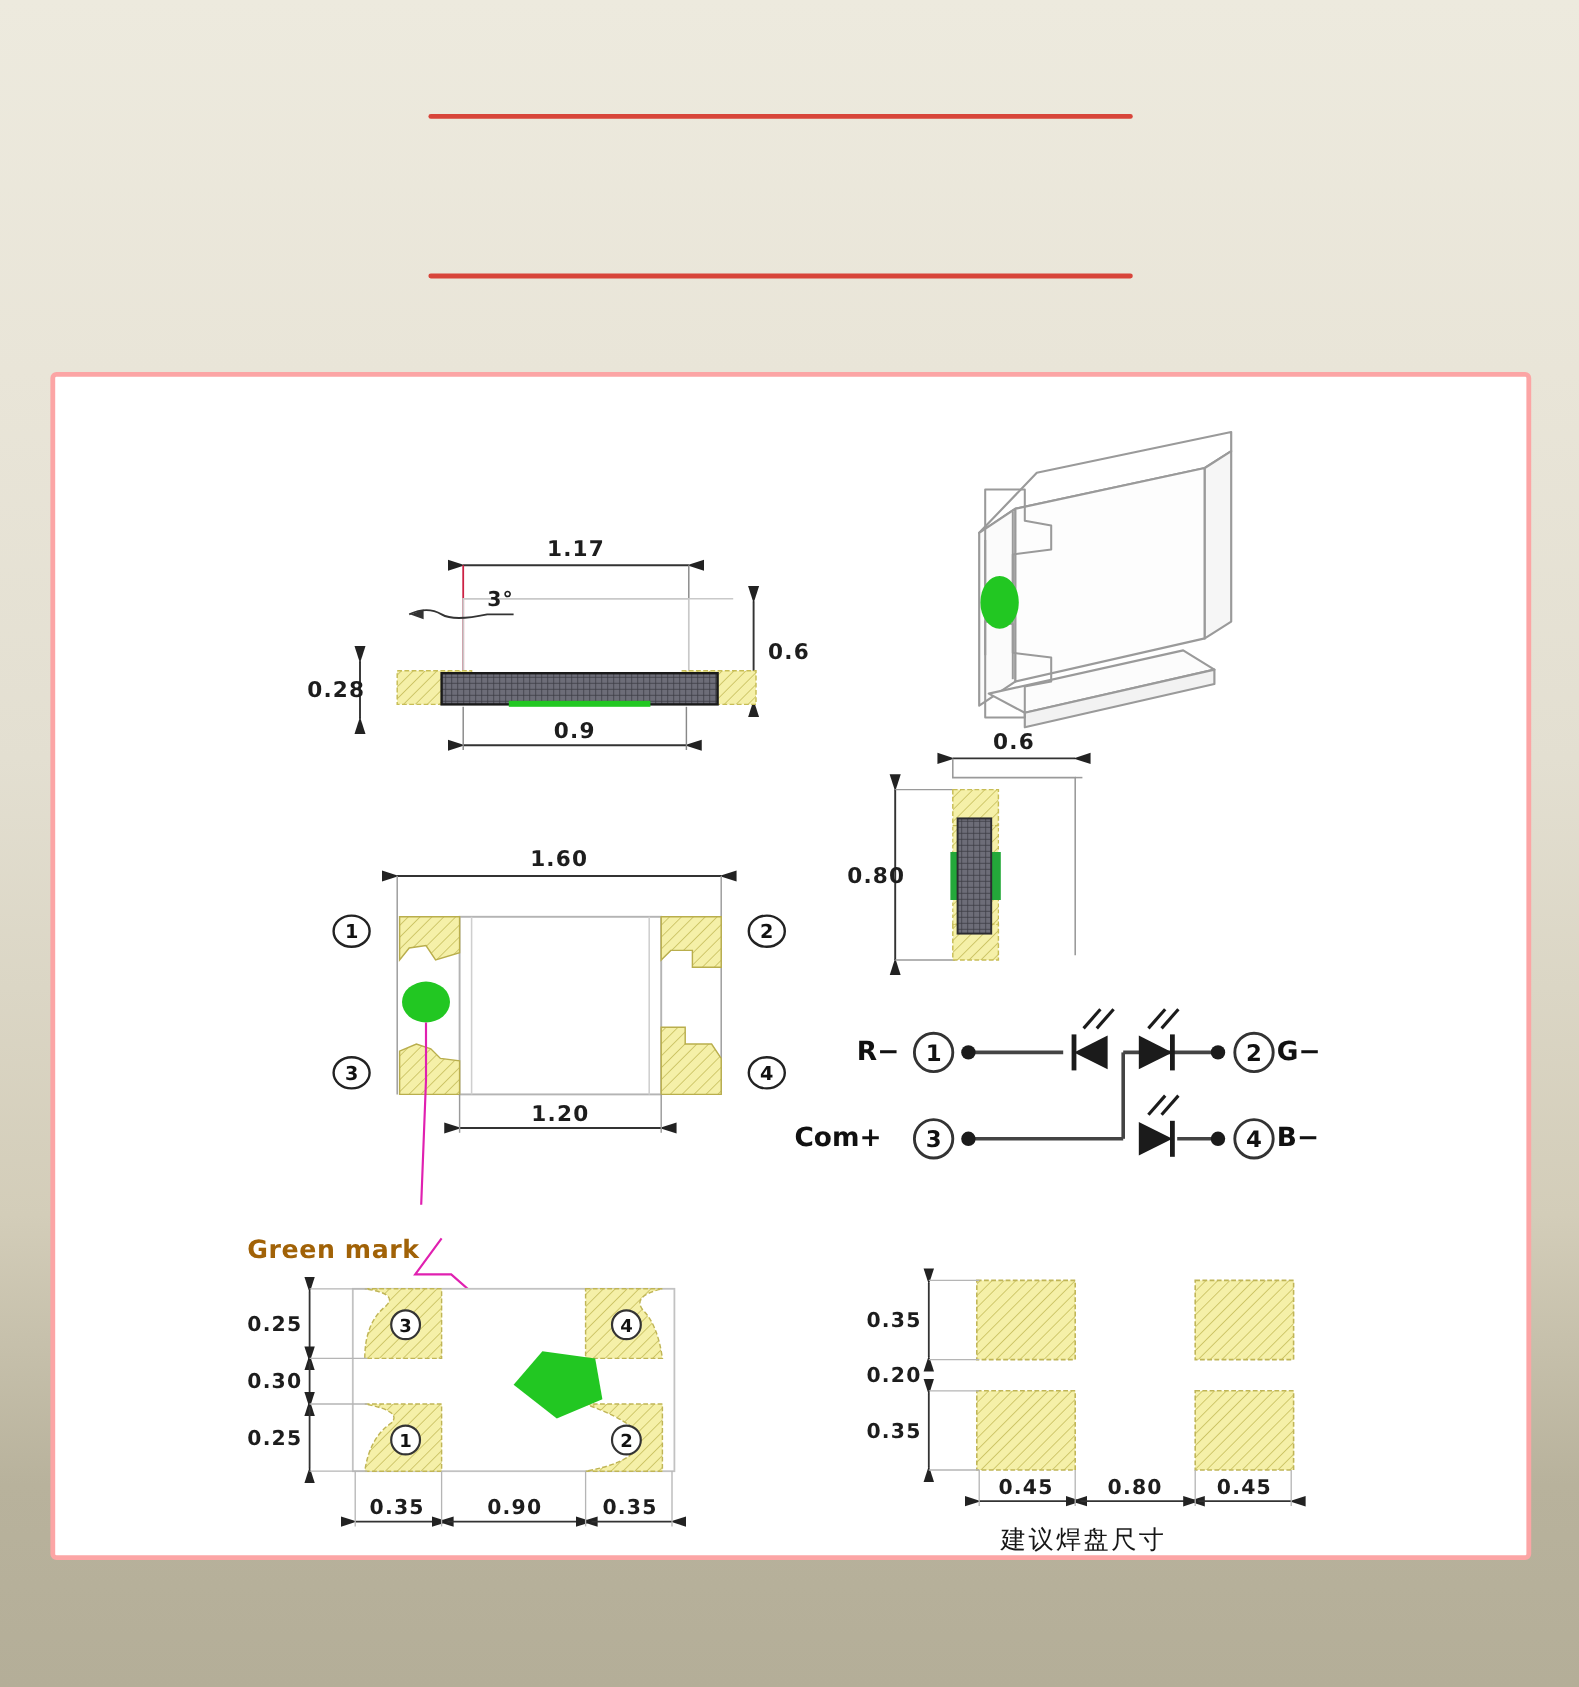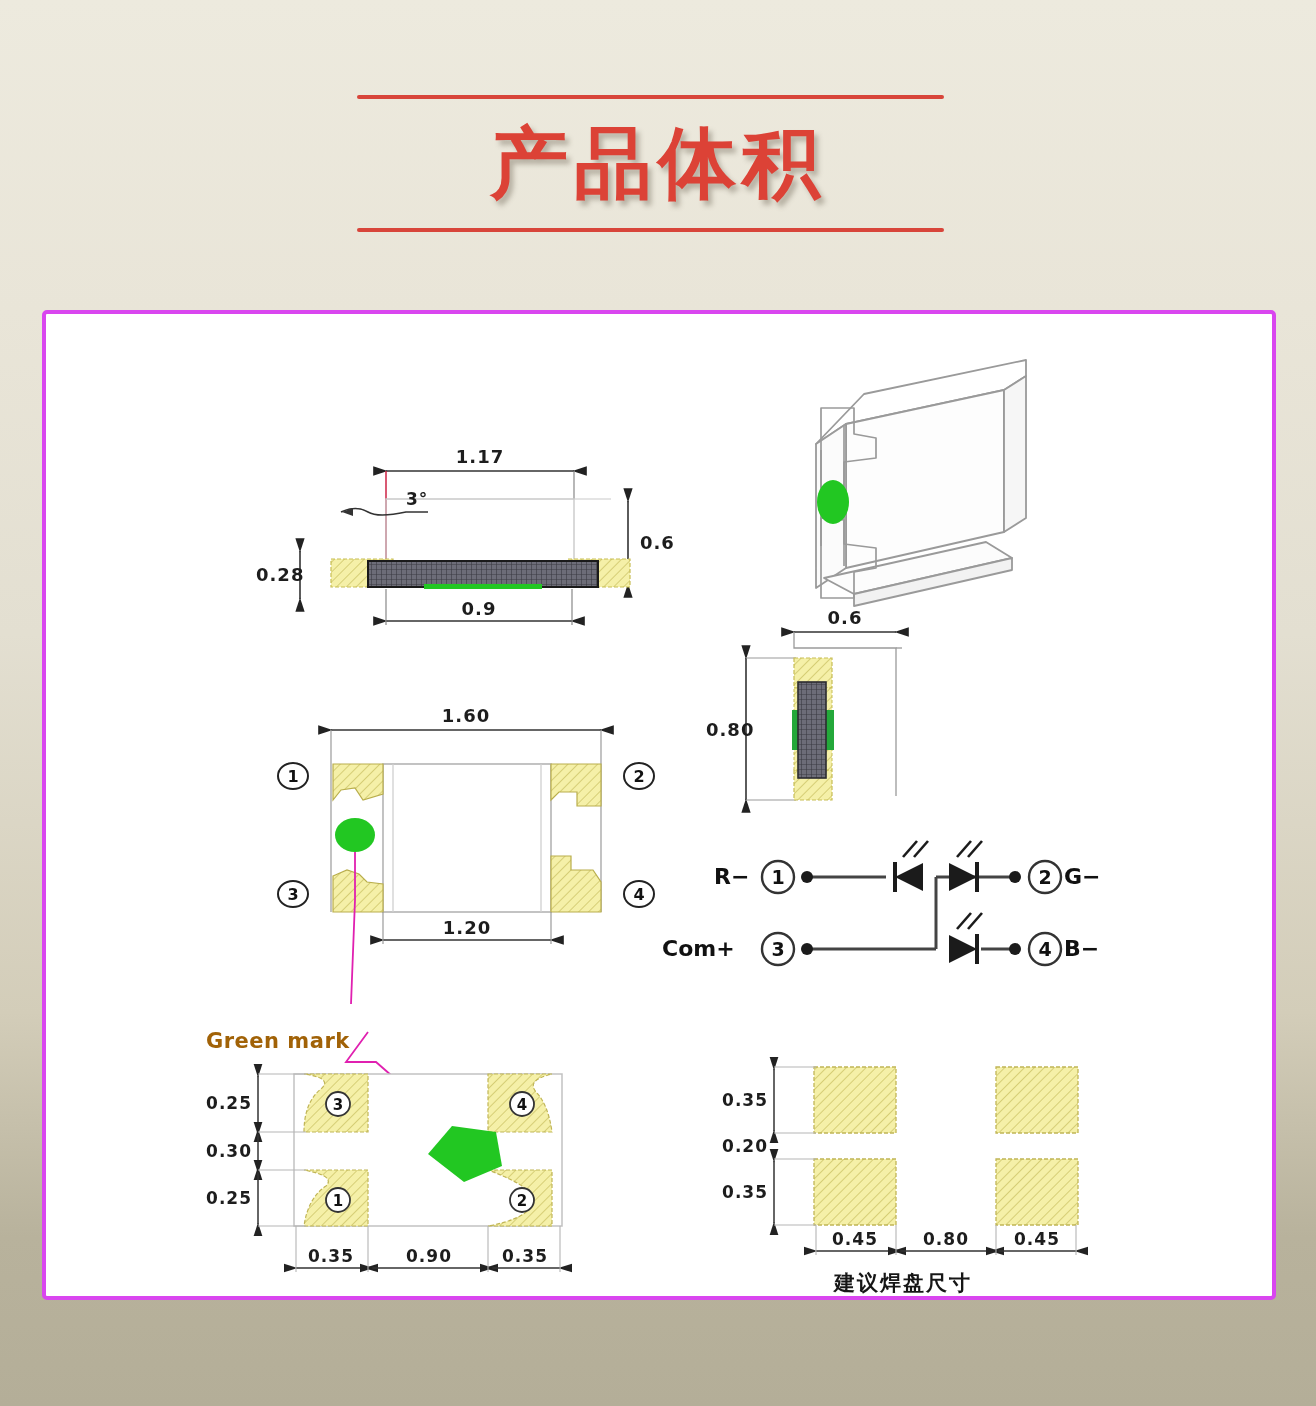--- a/index.html
+++ b/index.html
@@ -52,36 +52,36 @@
   }
 
   
   .card {
     position: absolute;
     left: 42px;
     top: 310px;
     width: 1234px;
     height: 990px;
     background: #ffffff;
-    border: 4px solid #d946ef;
+    border: 4px solid #fca5a5;
     border-radius: 5px;
   }
 
   .stage {
     position: absolute;
     left: 0; top: 0;
     width: 1226px;
     height: 982px;
   }
 
   .cn-label {
     position: absolute;
     font-family: "DejaVu Sans", "Liberation Sans", sans-serif;
     font-size: 21px;
-    font-weight: bold;
+    font-weight: normal;
     color: #161616;
     letter-spacing: 2px;
     white-space: nowrap;
   }
 
   .greenmark-label {
     position: absolute;
     font-family: "DejaVu Sans", "Liberation Sans", sans-serif;
     font-size: 21px;
     font-weight: bold;
@@ -102,21 +102,20 @@
   svg { overflow: visible; }
   svg text {
     font-family: "DejaVu Sans", "Liberation Sans", sans-serif;
   }
 </style>
 </head>
 <body>
 
 <div class="header">
   <div class="rule rule-top"></div>
-  <div class="page-title">产品体积</div>
   <div class="rule rule-bottom"></div>
 </div>
 
 <div class="card">
   <div class="stage">
 
     <svg style="position:absolute; left:210px; top:125px;" width="420" height="200" viewBox="0 0 420 200">
       <defs>
         <pattern id="hatchY" width="7" height="7" patternUnits="userSpaceOnUse" patternTransform="rotate(45)">
           <rect width="7" height="7" fill="#f5f0a8"></rect>

